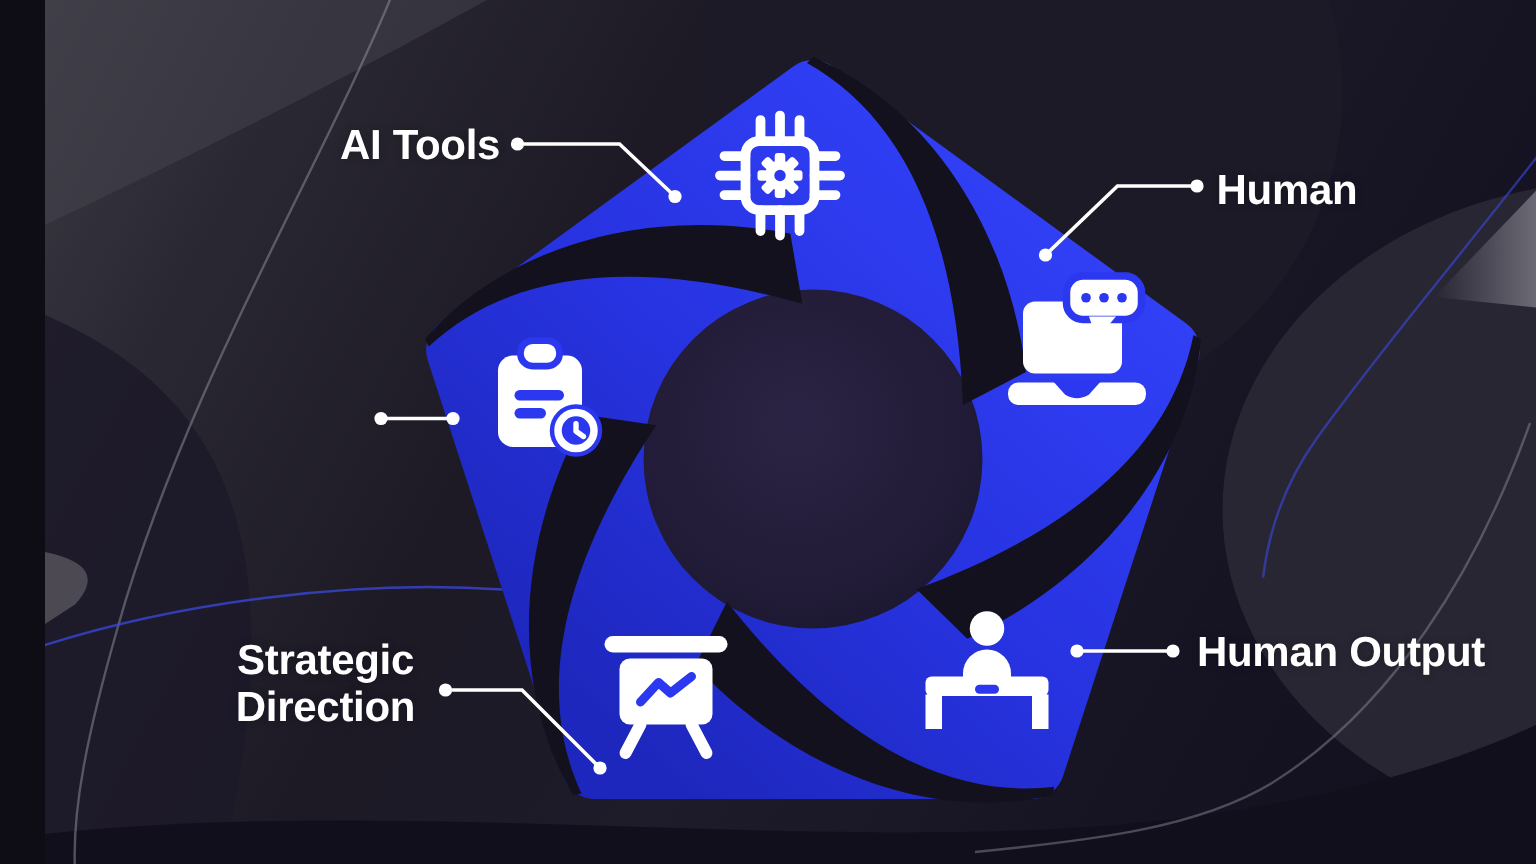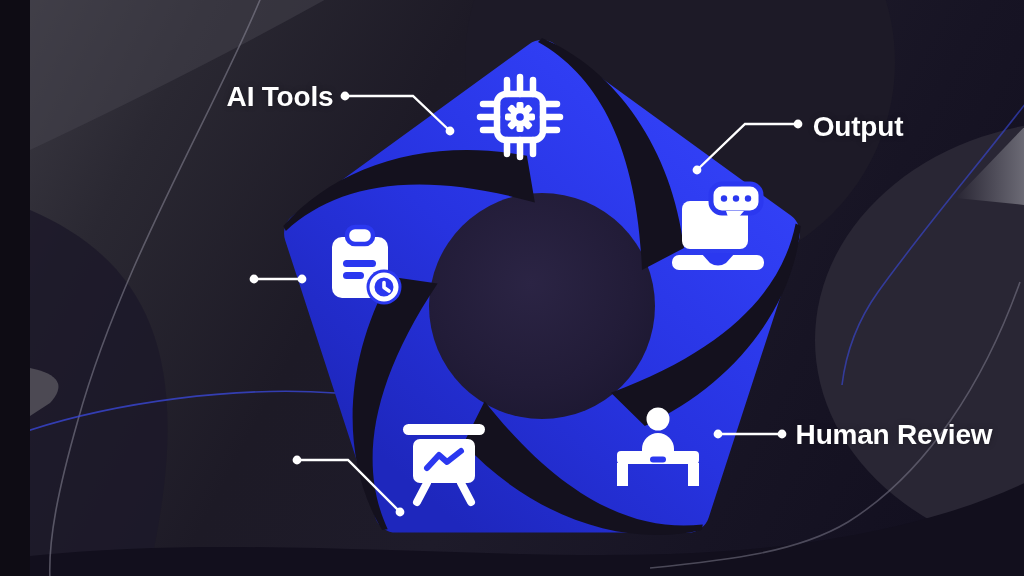--- a/index.html
+++ b/index.html
@@ -156,15 +156,16 @@
       </g>
       <g>
         <path d="M688,434 L752,434" fill="none"></path>
         <circle cx="688" cy="434" r="4.4" stroke="none"></circle>
           <circle cx="752" cy="434" r="4.4" stroke="none"></circle>
       </g>
     </g>
   </svg>
 
   <div class="label" style="left:250px;top:97px">AI Tools</div>
-  <div class="label" style="left:828px;top:127px">Output</div>
-  <div class="label" style="left:864px;top:435px">Human Review</div>
+  <div class="label" style="left:828px;top:127px">Human</div>
+  <div class="label" style="left:864px;top:435px">Human Output</div>
+  <div class="label wrap" style="left:187px;top:456px">Strategic Direction</div>
 </div>
 
 </body></html>

